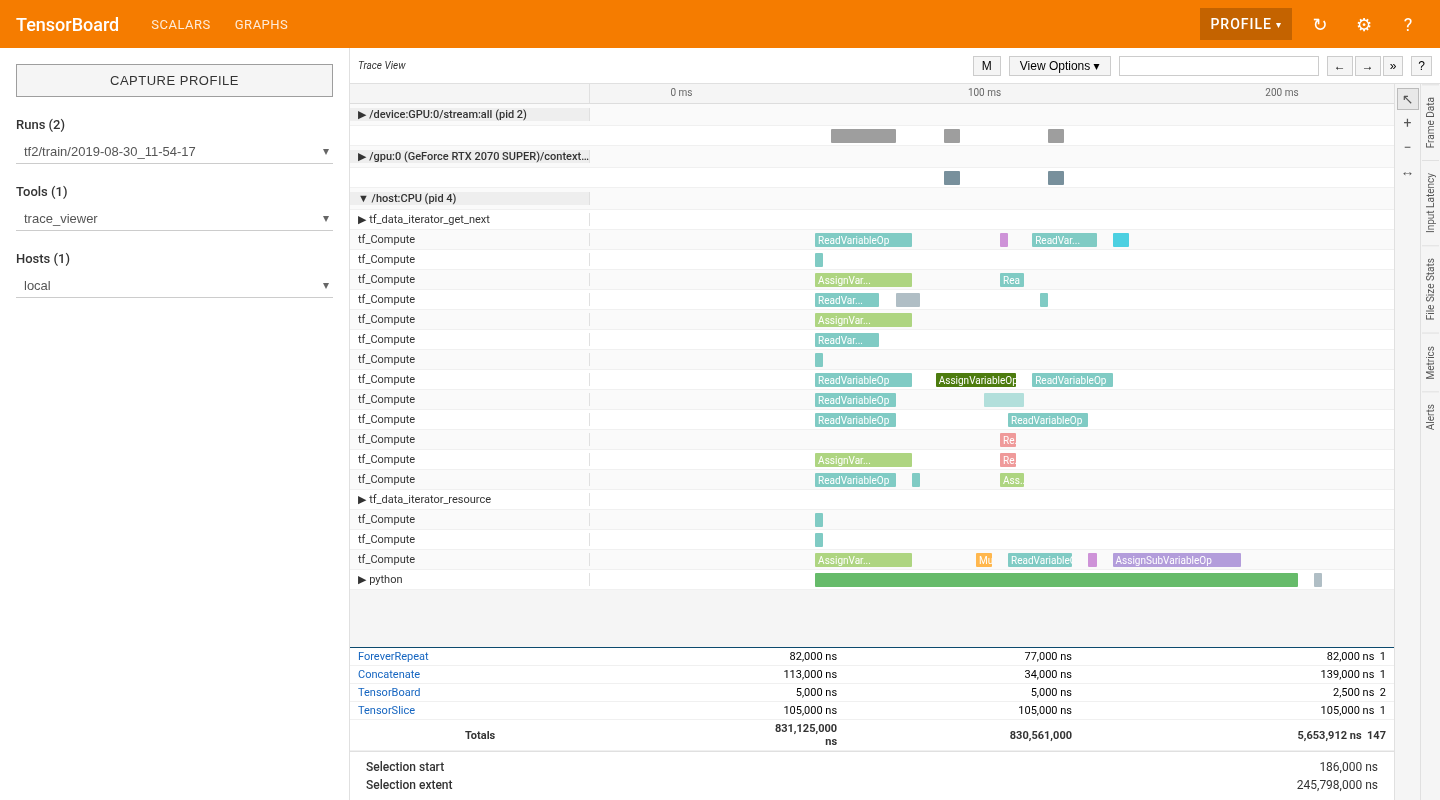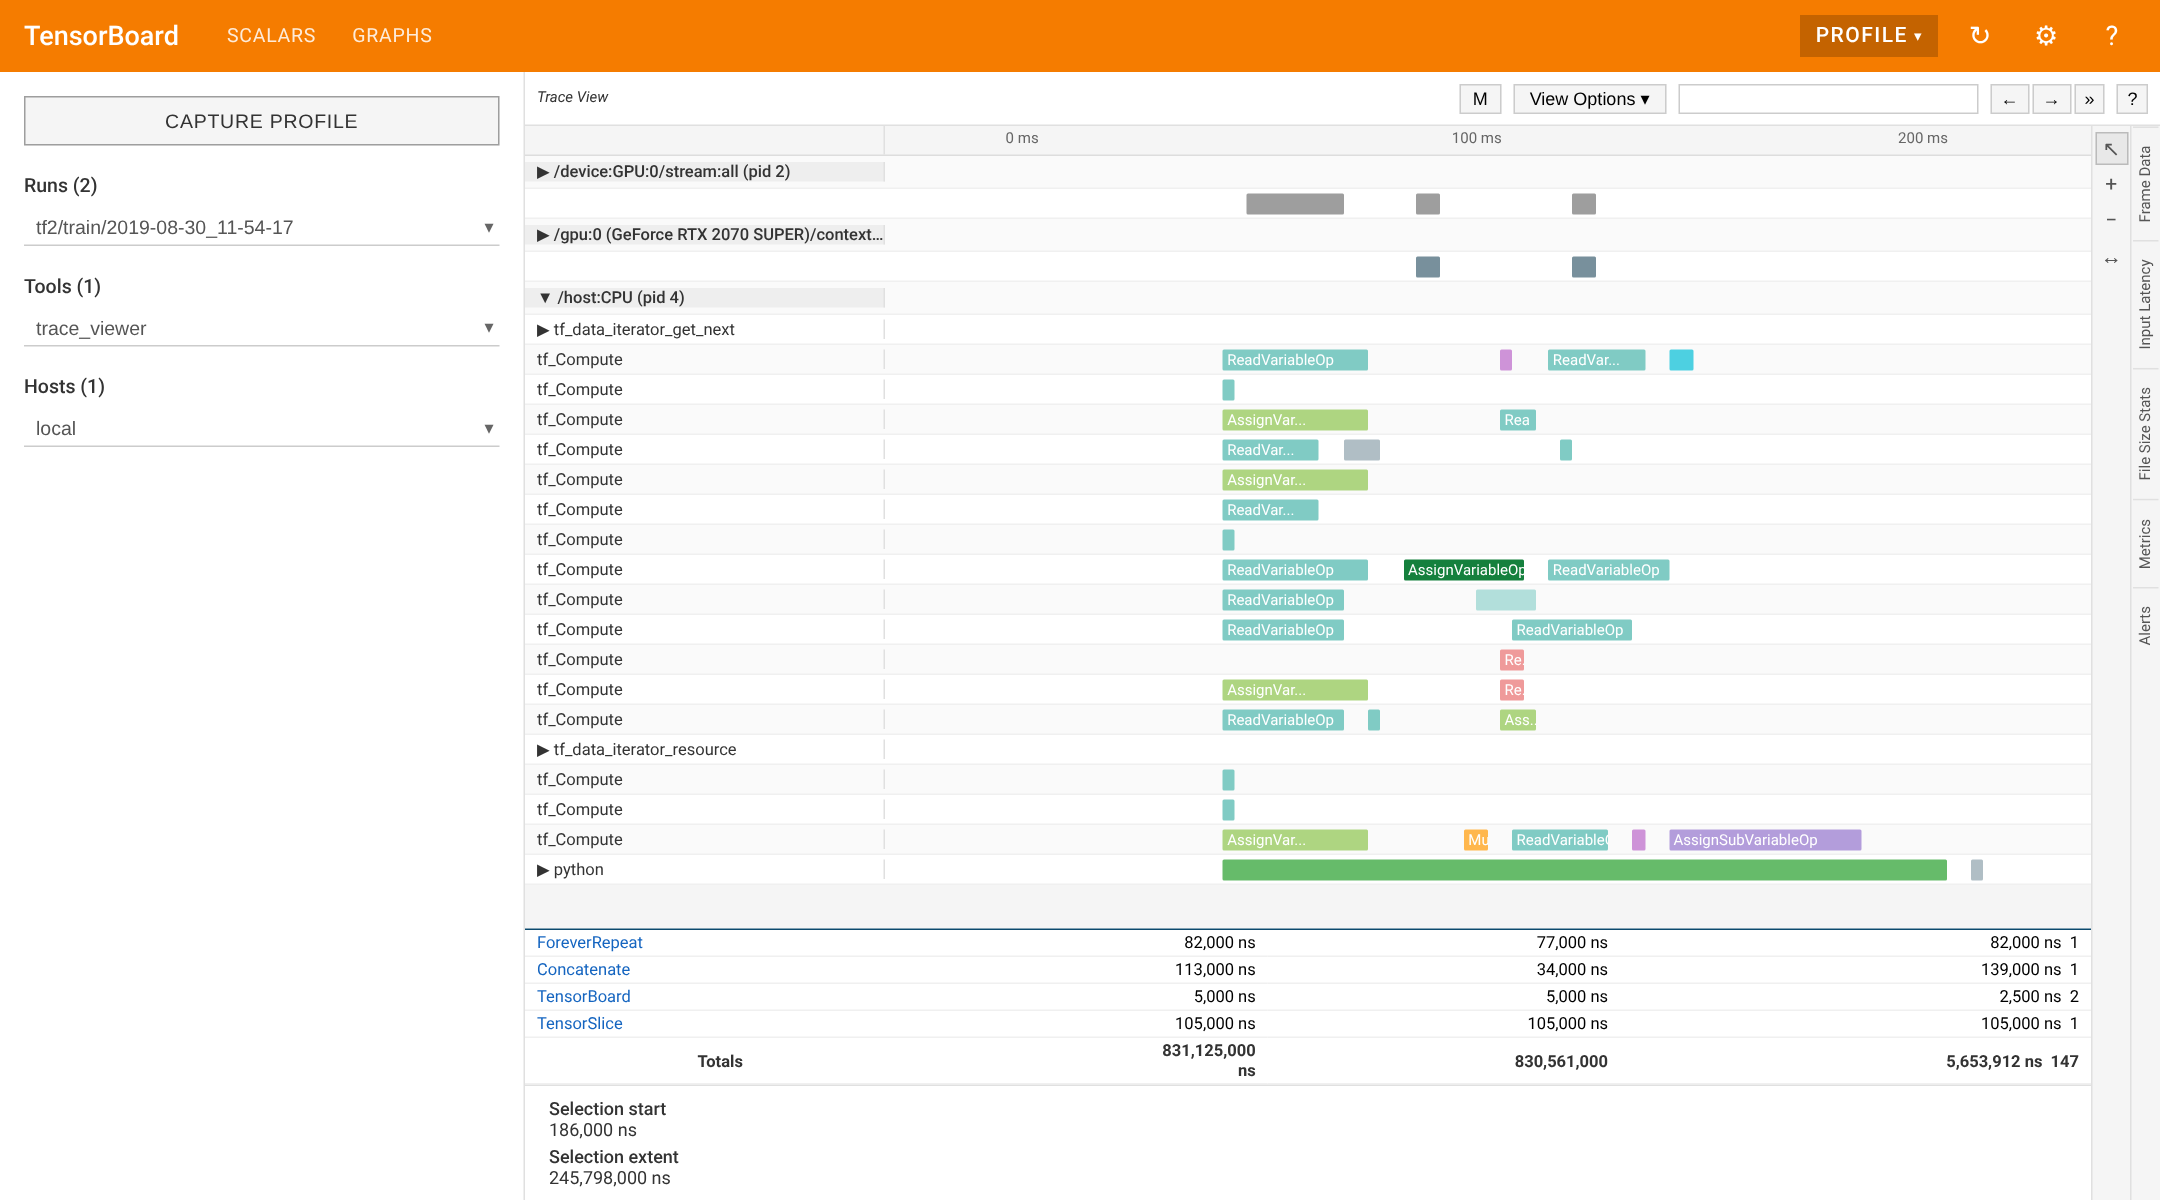--- a/index.html
+++ b/index.html
@@ -24,21 +24,20 @@
     .top-nav .nav-link {
       font-size: 13px;
       color: rgba(255,255,255,0.85);
       margin-right: 24px;
       cursor: pointer;
       letter-spacing: 0.5px;
     }
     .top-nav .right-section {
       margin-left: auto;
       display: flex;
-      align-items: center;
       gap: 12px;
     }
     .profile-dropdown {
       display: flex;
       align-items: center;
       gap: 4px;
       background: rgba(0,0,0,0.2);
       padding: 6px 10px;
       cursor: pointer;
       color: white;
@@ -315,21 +314,20 @@
     .selection-info {
       background: white;
       border-top: 1px solid #e0e0e0;
       padding: 6px 16px;
       font-size: 12px;
     }
     .selection-row {
       display: flex;
       justify-content: space-between;
       padding: 2px 0;
-      flex-direction: column;
     }
     .selection-label { color: #333; font-weight: 500; }
     .selection-value { color: #333; }
 
     
     .trace-main {
       display: flex;
       flex-direction: column;
       flex: 1;
       overflow: hidden;
@@ -532,21 +530,21 @@
               <div class="trace-row">
                 <div class="trace-row-label">tf_Compute</div>
                 <div class="trace-row-bars">
                   <div class="bar" style="left: 28%; width: 1%; background-color: rgb(128, 203, 196);"></div>
                 </div>
               </div>
               <div class="trace-row">
                 <div class="trace-row-label">tf_Compute</div>
                 <div class="trace-row-bars">
                   <div class="bar" style="left: 28%; width: 12%; background-color: rgb(128, 203, 196);">ReadVariableOp</div>
-                  <div class="bar" style="left: 43%; width: 10%; background-color: #15803d;">AssignVariableOp</div>
+                  <div class="bar" style="left: 43%; width: 10%; background-color: #4d7c0f;">AssignVariableOp</div>
                   <div class="bar" style="left: 55%; width: 10%; background-color: rgb(128, 203, 196);">ReadVariableOp</div>
                 </div>
               </div>
               <div class="trace-row">
                 <div class="trace-row-label">tf_Compute</div>
                 <div class="trace-row-bars">
                   <div class="bar" style="left: 28%; width: 10%; background-color: rgb(128, 203, 196);">ReadVariableOp</div>
                   <div class="bar" style="left: 49%; width: 5%; background-color: rgb(178, 223, 219);"></div>
                 </div>
               </div>

